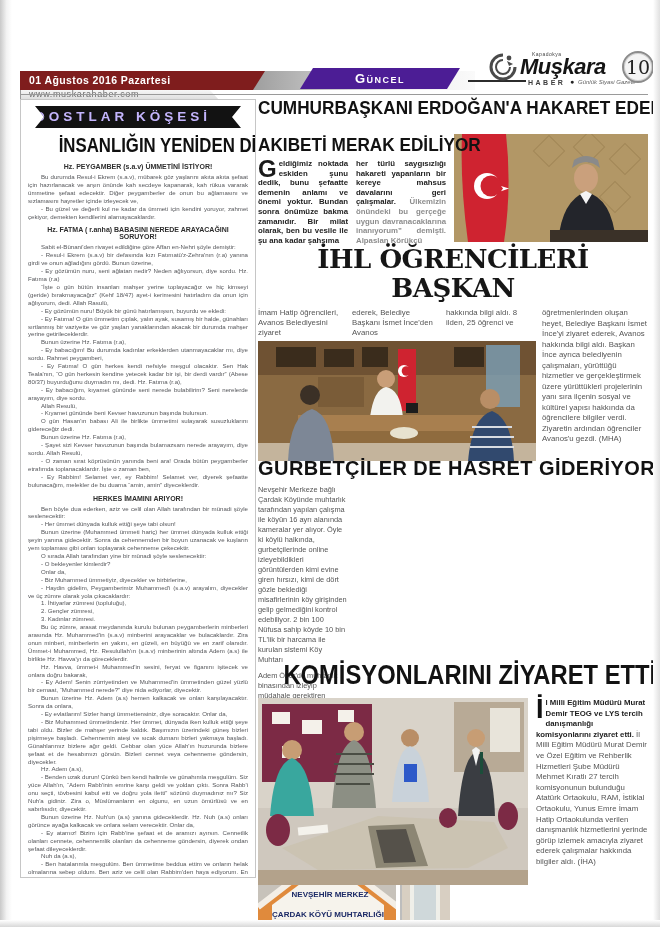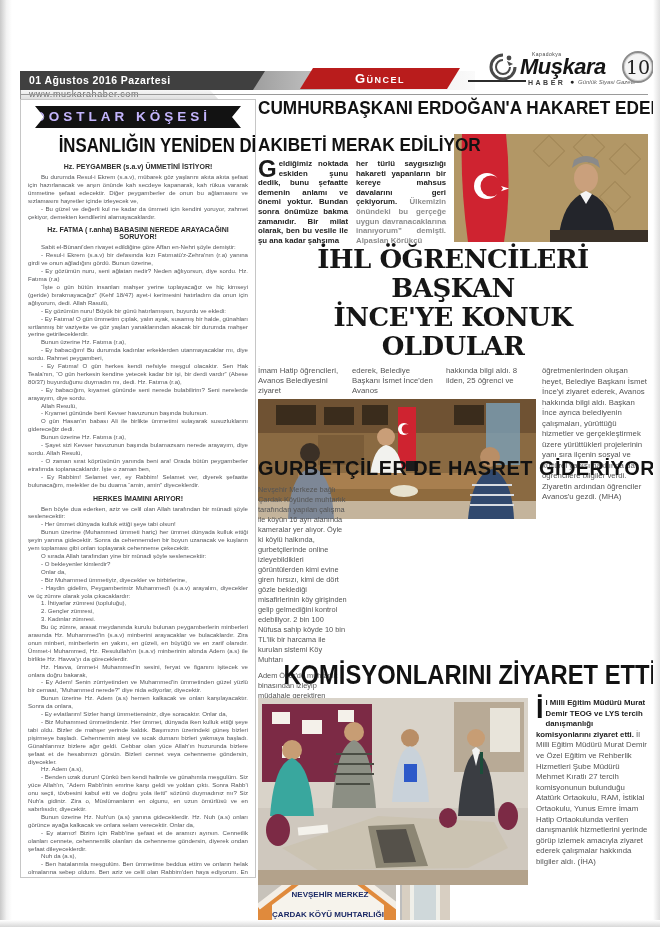--- a/index.html
+++ b/index.html
@@ -13,24 +13,24 @@
   .edge-bottom{position:absolute;left:0;bottom:0;width:100%;height:7px;
     background:linear-gradient(#fff,#d8d8d8);z-index:5;}
 
   
   .site-strip{position:absolute;left:20px;top:54px;width:200px;height:15px;
     background:linear-gradient(#ffffff,#dcdcdc);border:1px solid #9a9a9a;
     clip-path:polygon(0 0,calc(100% - 14px) 0,100% 100%,0 100%);
     font-size:9px;color:#6f6f6f;letter-spacing:.6px;line-height:15px;padding-left:8px;box-sizing:border-box;margin-top:32px;}
   .hdr-band{position:absolute;left:225px;top:71px;width:250px;height:19px;
     background:linear-gradient(90deg,#8f8f8f,#ededed 70%,#fafafa);}
-  .date-bar{position:absolute;left:20px;top:71px;width:245px;height:19px;background:#404040;
+  .date-bar{position:absolute;left:20px;top:71px;width:245px;height:19px;background:#7f1d1d;
     clip-path:polygon(0 0,100% 0,calc(100% - 12px) 100%,0 100%);
     color:#fff;font-size:10.5px;font-weight:bold;line-height:19px;padding-left:9px;box-sizing:border-box;letter-spacing:.4px;}
-  .guncel{position:absolute;left:300px;top:68px;width:160px;height:21px;background:#b91c1c;
+  .guncel{position:absolute;left:300px;top:68px;width:160px;height:21px;background:#4c1d95;
     clip-path:polygon(13px 0,100% 0,calc(100% - 13px) 100%,0 100%);
     color:#fff;text-align:center;font-weight:bold;font-size:13px;line-height:21px;
     font-variant:small-caps;letter-spacing:1.5px;}
   .hdr-dash{position:absolute;left:468px;top:80px;width:58px;height:2px;background:#2c2c2c;}
   .hdr-rule{position:absolute;left:20px;top:94px;width:628px;height:1px;background:#9a9a9a;}
 
   .logo{position:absolute;left:492px;top:48px;width:128px;height:42px;}
   .logo-icon{position:absolute;left:-4px;top:4px;width:30px;height:30px;}
   .logo-region{position:absolute;left:40px;top:3px;font-size:5px;color:#444;letter-spacing:.5px;}
   .logo-title{position:absolute;left:28px;top:6px;font-size:22px;font-weight:bold;font-style:italic;
@@ -192,21 +192,21 @@
 
   </aside>
 
   <article class="art art-erd">
     <div class="erd-h cond"><span>CUMHURBAŞKANI ERDOĞAN'A HAKARET EDENLERİN</span></div>
     <div class="erd-row">
       <div class="erd-left">
         <div class="erd-h cond"><span>AKIBETİ MERAK EDİLİYOR</span></div>
         <div class="erd-cols">
           <p class="erd-c1"><span class="dropcap">G</span><span>eldiğimiz noktada eskiden şunu dedik, bunu şefaatte demenin anlamı ve önemi yoktur. Bundan sonra önümüze bakma zamanıdır. Bir milat olarak, ben bu vesile ile şu ana kadar şahsıma</span></p>
-          <p class="erd-c2"><span>her türlü saygısızlığı hakareti yapanların bir kereye mahsus davalarını geri çekiyorum.</span> <span class="tail">Ülkemizin önündeki bu gerçeğe uygun davranacaklarına inanıyorum” demişti. Alpaslan Körükçü</span></p>
+          <p class="erd-c2"><span>her türlü saygısızlığı hakareti yapanların bir kereye mahsus davalarını geri çalışmalar.</span> <span class="tail">Ülkemizin önündeki bu gerçeğe uygun davranacaklarına inanıyorum” demişti. Alpaslan Körükçü</span></p>
         </div>
       </div>
       <svg class="photo" width="194" height="108" viewBox="0 0 194 108">
         <rect width="194" height="108" fill="#b29766"></rect>
         <g stroke="#9b8152" stroke-width="1" fill="none" opacity=".7">
           <rect x="84" y="6" width="22" height="22" transform="rotate(45 95 17)"></rect>
           <rect x="124" y="2" width="22" height="22" transform="rotate(45 135 13)"></rect>
           <rect x="160" y="14" width="22" height="22" transform="rotate(45 171 25)"></rect>
           <rect x="150" y="52" width="22" height="22" transform="rotate(45 161 63)"></rect>
         </g>
@@ -218,21 +218,20 @@
         <path d="M118 34 q14 -12 28 0 l-2 -8 q-12 -8 -24 0 z" fill="#8a8a8a"></path>
         <path d="M104 108 q4 -42 28 -50 q26 6 30 50 z" fill="#23252b"></path>
         <path d="M126 60 l6 10 6 -10 -6 -3 z" fill="#f4f4f4"></path>
         <rect x="96" y="96" width="98" height="12" fill="#3a3128"></rect>
       </svg>
     </div>
   </article>
 
   <article class="art art-ihl">
     <div class="ihl-h">İHL ÖĞRENCİLERİ BAŞKAN</div>
-    <div class="ihl-h">İNCE'YE KONUK OLDULAR</div>
     <div class="ihl-row">
       <div class="ihl-main">
         <div class="ihl-caps">
           <p>İmam Hatip öğrencileri, Avanos Belediyesini ziyaret</p>
           <p>ederek, Belediye Başkanı İsmet İnce'den Avanos</p>
           <p>hakkında bilgi aldı. 8 ilden, 25 öğrenci ve</p>
         </div>
         <svg class="photo" width="278" height="120" viewBox="0 0 278 120">
           <rect width="278" height="120" fill="#8a6a42"></rect>
           <rect x="0" y="0" width="278" height="34" fill="#6f5233"></rect>

